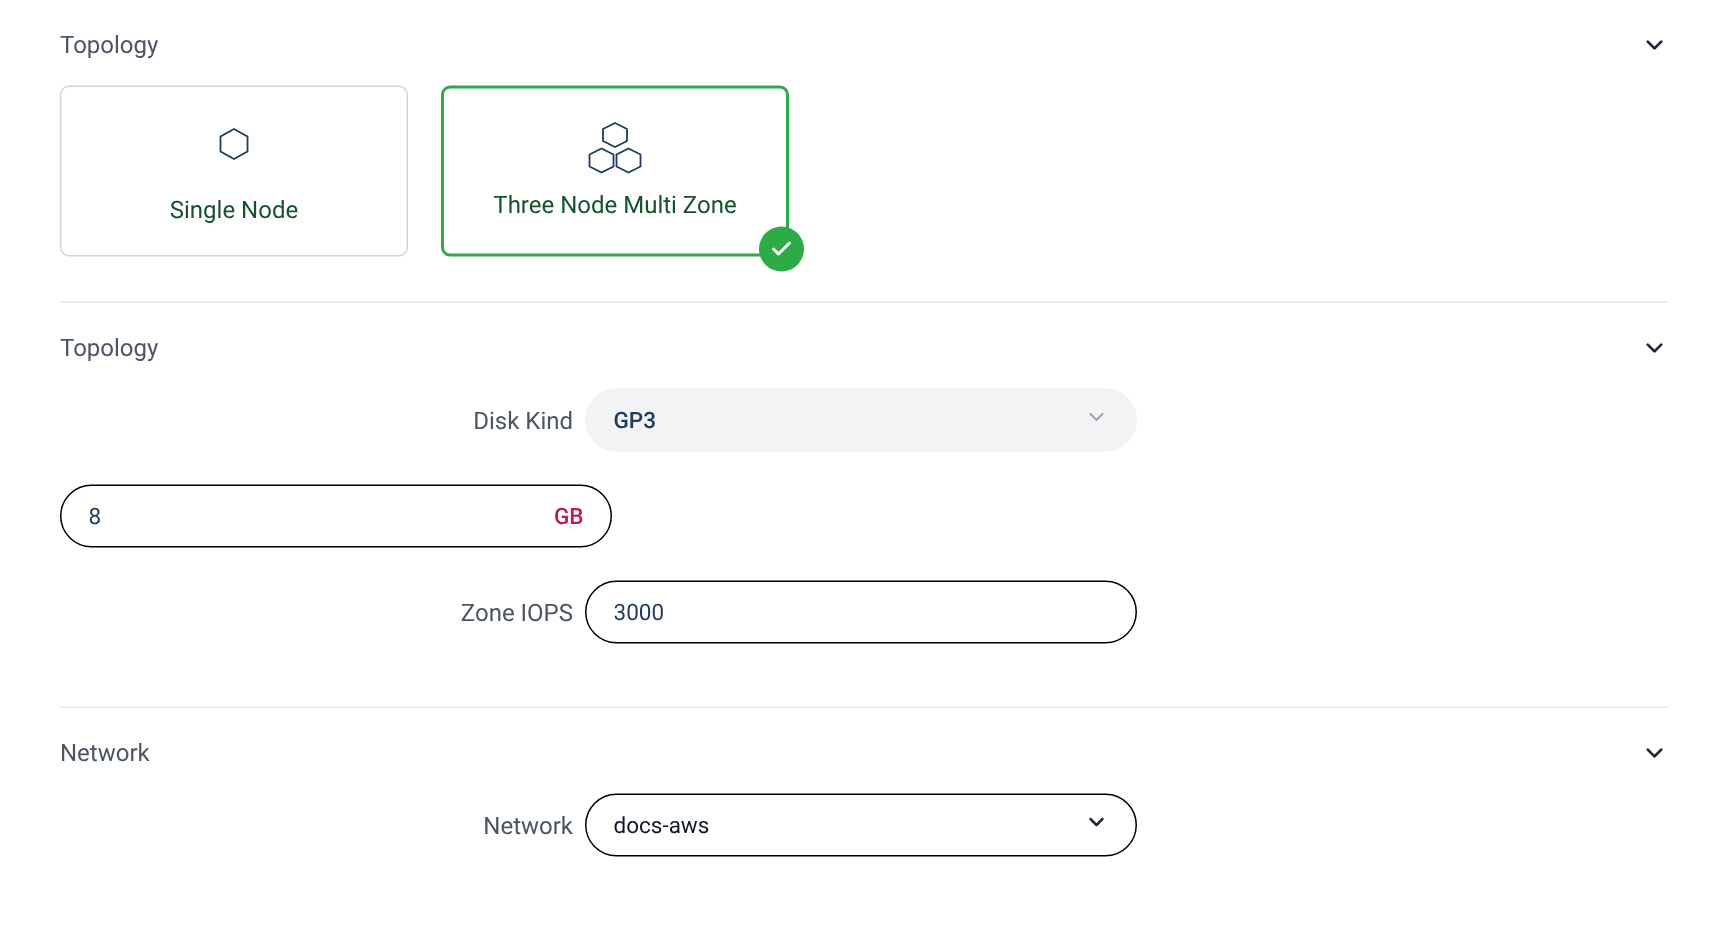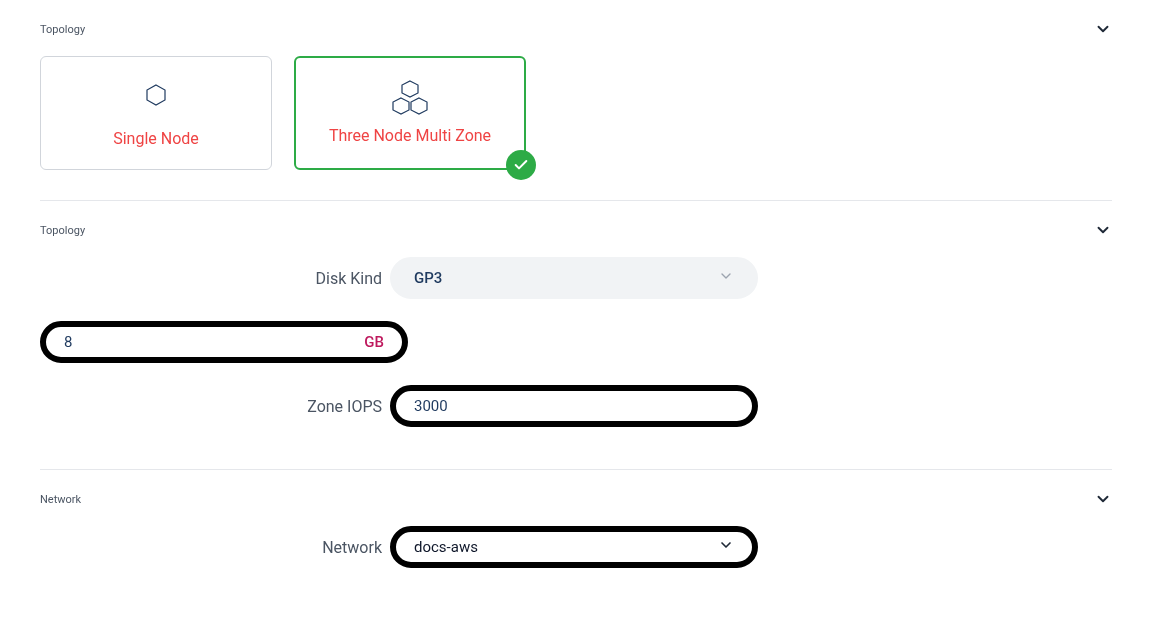--- a/index.html
+++ b/index.html
@@ -17,21 +17,21 @@
     border-top: 1px solid #e5e7eb;
     padding-top: 20px;
   }
   .section-header {
     display: flex;
     justify-content: space-between;
     align-items: center;
     margin-bottom: 18px;
   }
   .section-title {
-    font-size: 11px;
+    font-size: 16px;
     color: #4b5563;
     font-weight: 400;
   }
   .chevron {
     color: #1f2937;
   }
   .chevron svg { display:block; }
   .topology-cards {
     display: flex;
     gap: 22px;
@@ -55,21 +55,21 @@
     gap: 12px;
   }
   .card-icon {
     height: 32px;
     display: flex;
     align-items: center;
     justify-content: center;
   }
   .card-label {
     font-size: 16px;
-    color: #ef4444;
+    color: #14532d;
   }
   .check-badge {
     position: absolute;
     bottom: -12px;
     right: -12px;
     width: 30px;
     height: 30px;
     border-radius: 50%;
     background: #2dab46;
     display: flex;
@@ -85,21 +85,21 @@
   .form-label {
     width: 350px;
     text-align: right;
     padding-right: 8px;
     font-size: 16px;
     color: #4b5563;
   }
   .form-control {
     width: 368px;
     height: 42px;
-    border: 6px solid #000000;
+    border: 1px solid #000000;
     border-radius: 21px;
     display: flex;
     align-items: center;
     padding: 0 18px;
     font-size: 15px;
     background: #ffffff;
     position: relative;
   }
   .form-control.disabled {
     background: #f1f3f5;

